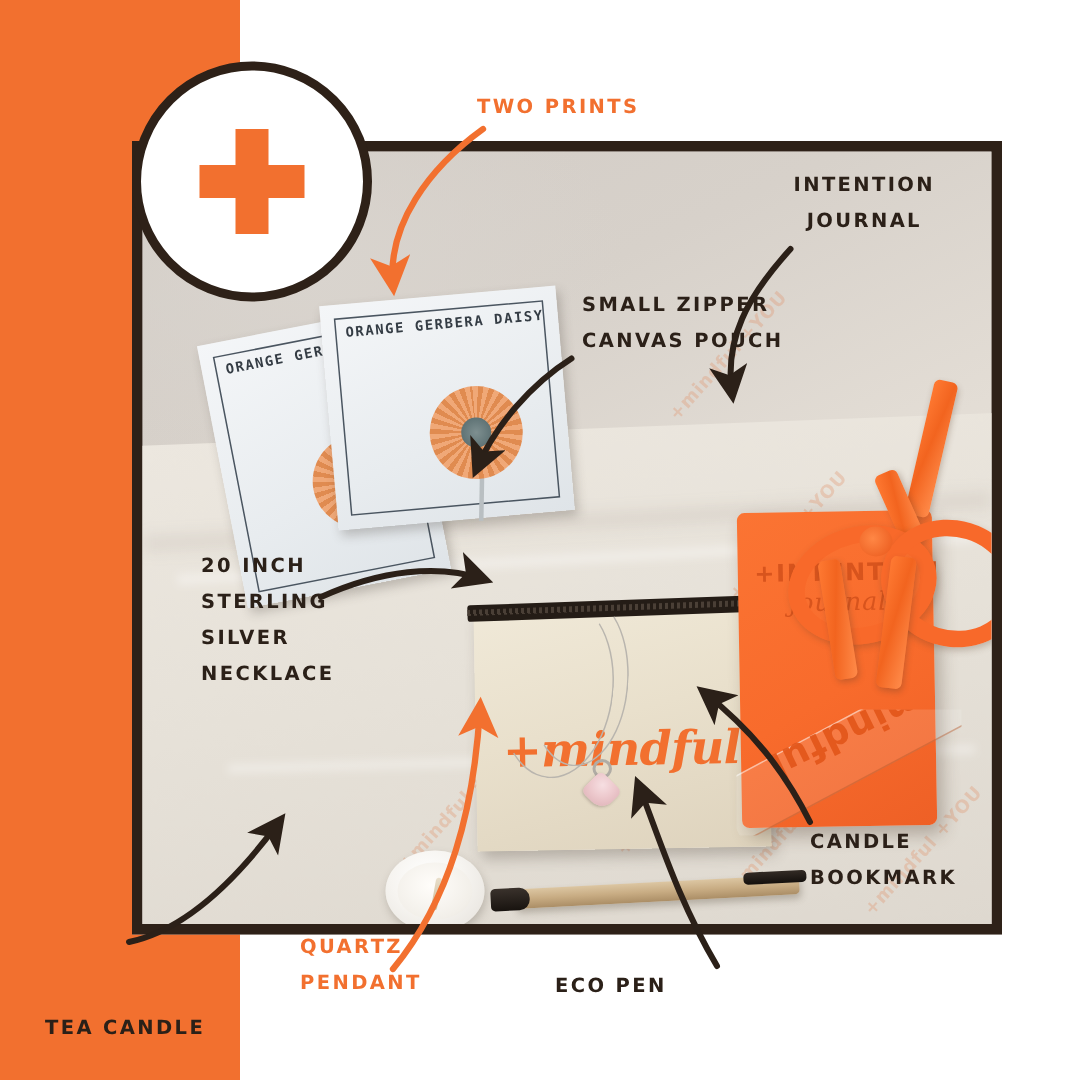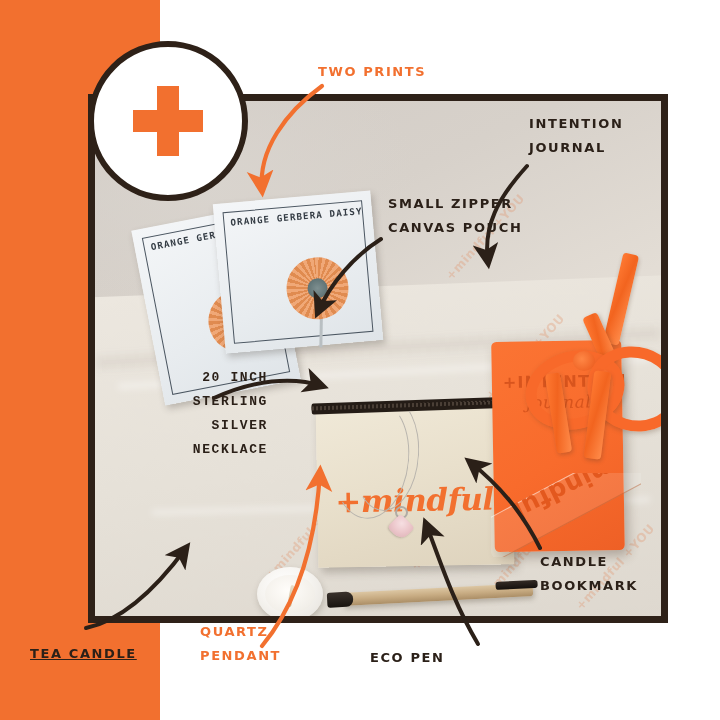--- a/index.html
+++ b/index.html
@@ -238,34 +238,34 @@
 
     <path d="M262,646 C300,600 316,540 320,472" fill="none" stroke="#F2702F" stroke-width="4.2" stroke-linecap="round" marker-end="url(#ah-o)"></path>
 
     <path d="M478,644 C452,600 440,560 426,524" fill="none" stroke="#2B2018" stroke-width="4" stroke-linecap="round" marker-end="url(#ah-d)"></path>
 
     <path d="M540,548 C522,512 500,486 470,462" fill="none" stroke="#2B2018" stroke-width="4" stroke-linecap="round" marker-end="url(#ah-d)"></path>
   </svg>
 
   <div class="label lbl-orange" style="left:318px;top:60px;">TWO PRINTS</div>
 
-  <div class="label lbl-dark" style="left:529px;top:112px;text-align:left;">INTENTION
+  <div class="label lbl-dark" style="left:529px;top:112px;text-align:center;">INTENTION
 JOURNAL</div>
 
   <div class="label lbl-dark" style="left:388px;top:192px;">SMALL ZIPPER
 CANVAS POUCH</div>
 
-  <div class="label lbl-dark" style="left:134px;top:366px;text-align:right;width:134px;font-family:Liberation Mono, monospace;">20 INCH
+  <div class="label lbl-dark" style="left:134px;top:366px;text-align:left;width:134px;">20 INCH
 STERLING
 SILVER
 NECKLACE</div>
 
   <div class="label lbl-dark" style="left:540px;top:550px;">CANDLE
 BOOKMARK</div>
 
-  <div class="label lbl-dark" style="left:30px;top:642px;text-decoration:underline;">TEA CANDLE</div>
+  <div class="label lbl-dark" style="left:30px;top:674px;">TEA CANDLE</div>
 
   <div class="label lbl-orange" style="left:200px;top:620px;text-align:left;">QUARTZ
 PENDANT</div>
 
   <div class="label lbl-dark" style="left:370px;top:646px;">ECO PEN</div>
 
 </div>
 
 </body></html>

